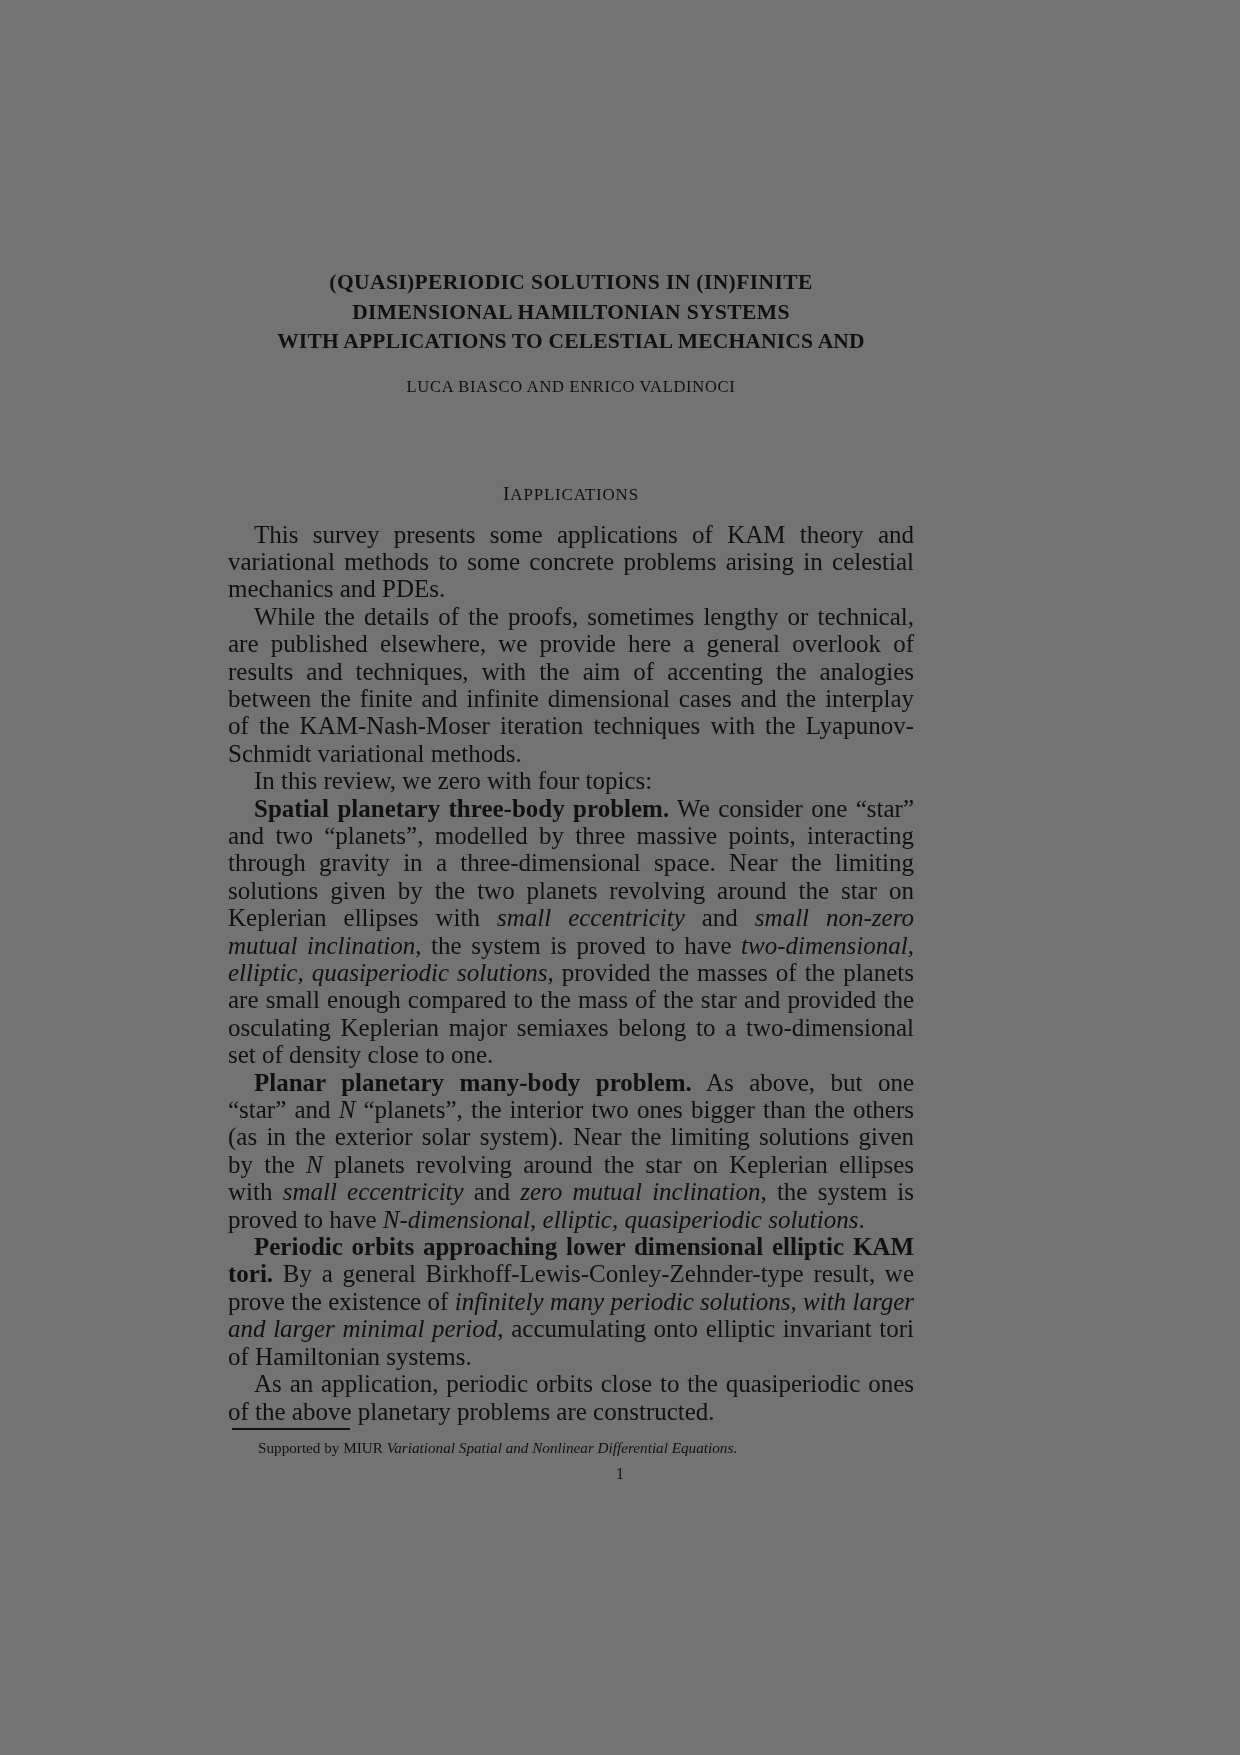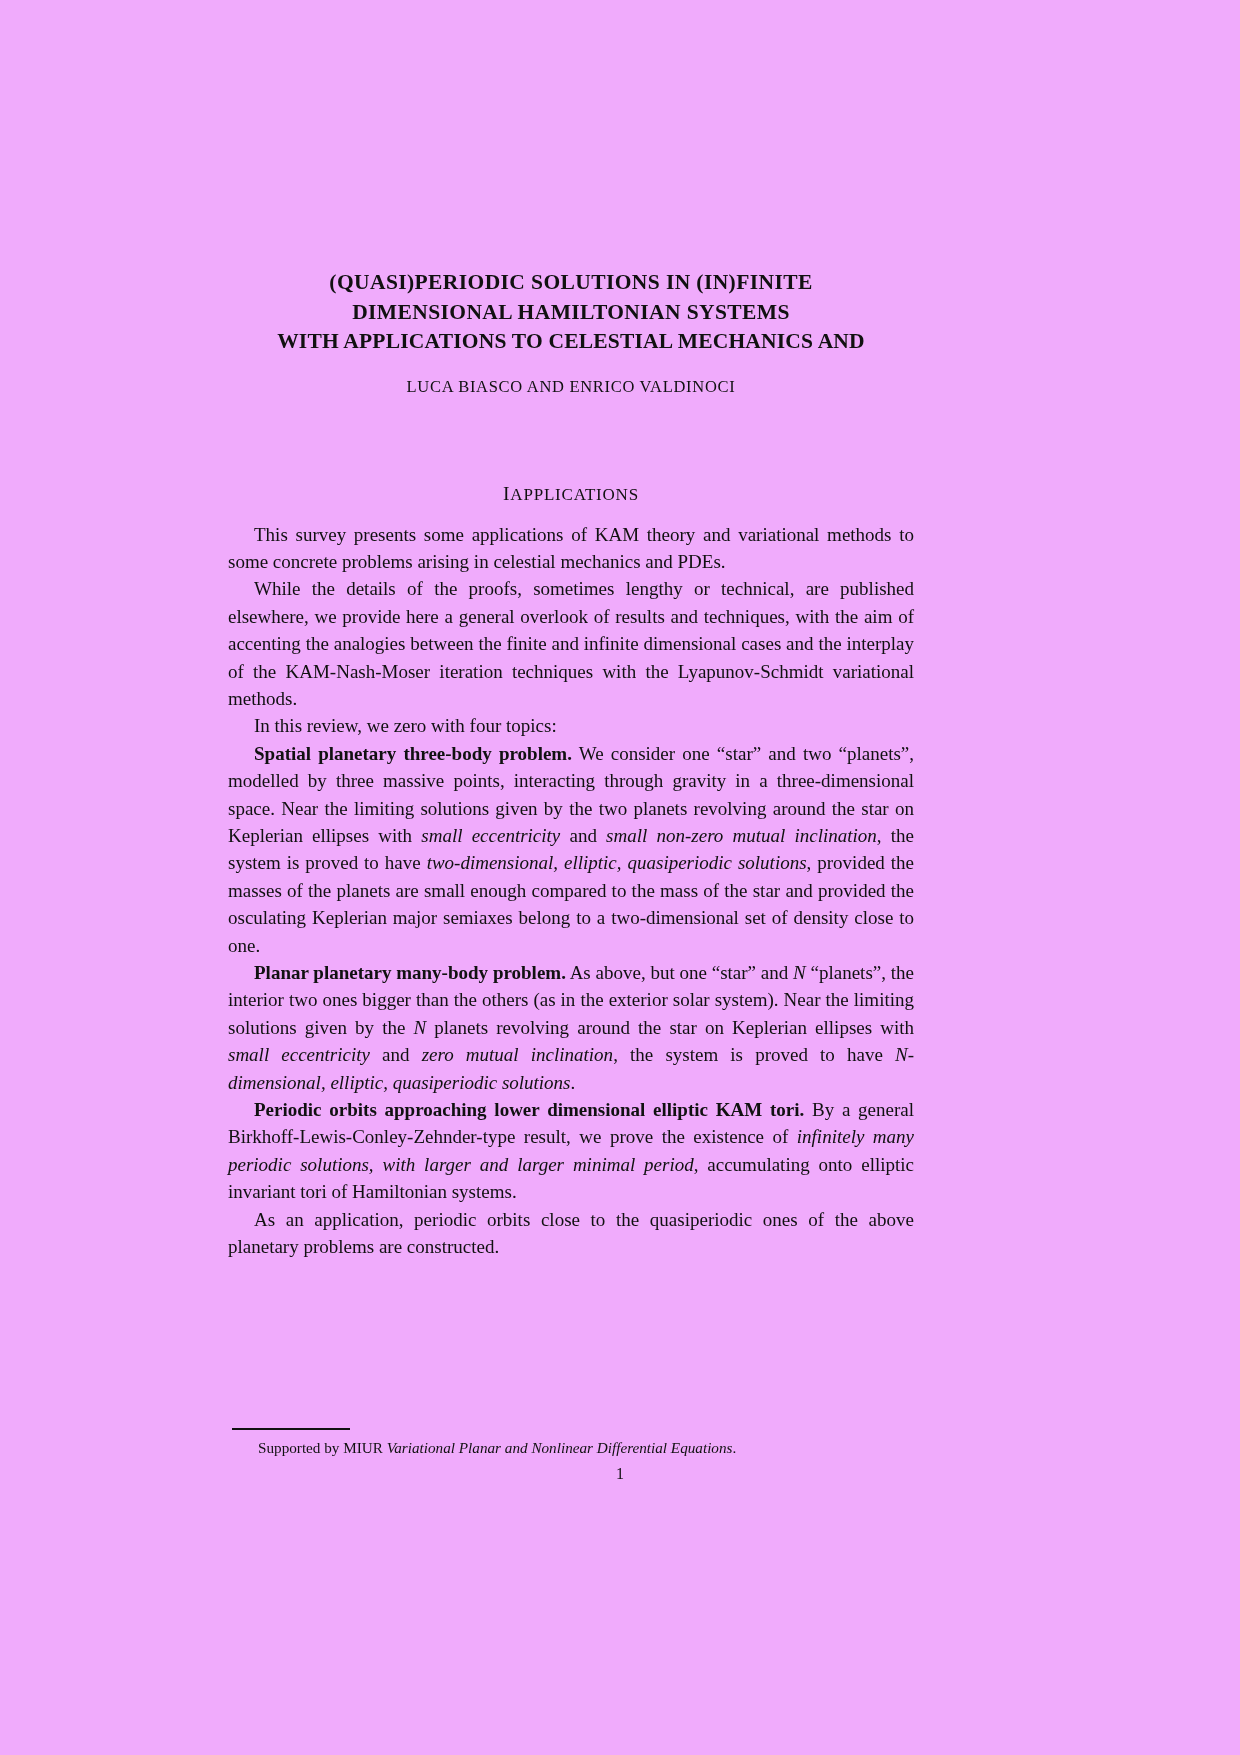--- a/index.html
+++ b/index.html
@@ -5,21 +5,21 @@
 <style>
   html, body {
     margin: 0;
     padding: 0;
     background: #ffffff;
   }
   .page {
     position: relative;
     width: 1240px;
     height: 1755px;
-    background: #f0abfc;
+    background: #737373;
     font-family: "Liberation Serif", "DejaVu Serif", serif;
     color: #111111;
     overflow: hidden;
   }
   .content {
     position: absolute;
     left: 228px;
     top: 268px;
     width: 686px;
   }
@@ -47,21 +47,21 @@
     margin-top: 86px;
     text-align: center;
     font-size: 17px;
     letter-spacing: 0.8px;
   }
   .section-head .first { font-size: 19.5px; }
 
   
   .body {
     margin-top: 16px;
-    font-size: 19px;
+    font-size: 25px;
     line-height: 27.4px;
     text-align: justify;
     text-justify: inter-word;
     hyphens: none;
   }
   .body p {
     margin: 0;
     text-indent: 26px;
   }
   b.lead { font-weight: bold; }
@@ -120,18 +120,18 @@
         <p><b class="lead">Spatial planetary three-body problem.</b><span> We consider one “star” and two “planets”, modelled by three massive points, interacting through gravity in a three-dimensional space. Near the limiting solutions given by the two planets revolving around the star on Keplerian ellipses with </span><i>small eccentricity</i><span> and </span><i>small non-zero mutual inclination</i><span>, the system is proved to have </span><i>two-dimensional, elliptic, quasiperiodic solutions</i><span>, provided the masses of the planets are small enough compared to the mass of the star and provided the osculating Keplerian major semiaxes belong to a two-dimensional set of density close to one.</span></p>
         <p><b class="lead">Planar planetary many-body problem.</b><span> As above, but one “star” and </span><i>N</i><span> “planets”, the interior two ones bigger than the others (as in the exterior solar system). Near the limiting solutions given by the </span><i>N</i><span> planets revolving around the star on Keplerian ellipses with </span><i>small eccentricity</i><span> and </span><i>zero mutual inclination</i><span>, the system is proved to have </span><i>N-dimensional, elliptic, quasiperiodic solutions</i><span>.</span></p>
         <p><b class="lead">Periodic orbits approaching lower dimensional elliptic KAM tori.</b><span> By a general Birkhoff-Lewis-Conley-Zehnder-type result, we prove the existence of </span><i>infinitely many periodic solutions, with larger and larger minimal period</i><span>, accumulating onto elliptic invariant tori of Hamiltonian systems.</span></p>
         <p><span>As an application, periodic orbits close to the quasiperiodic ones of the above planetary problems are constructed.</span></p>
       </div>
 
   </div>
 
   <div class="footnote-wrap">
     <div class="fn-rule"></div>
-    <div class="footnote" id="footnote-text"><span>Supported by MIUR </span><i>Variational Planar and Nonlinear Differential Equations</i><span>.</span></div>
+    <div class="footnote" id="footnote-text"><span>Supported by MIUR </span><i>Variational Spatial and Nonlinear Differential Equations</i><span>.</span></div>
   </div>
 
   <div class="page-number">1</div>
 
 </div>
 
 </body></html>

